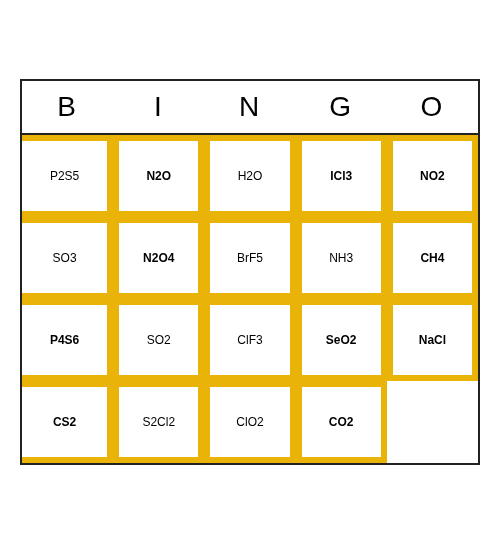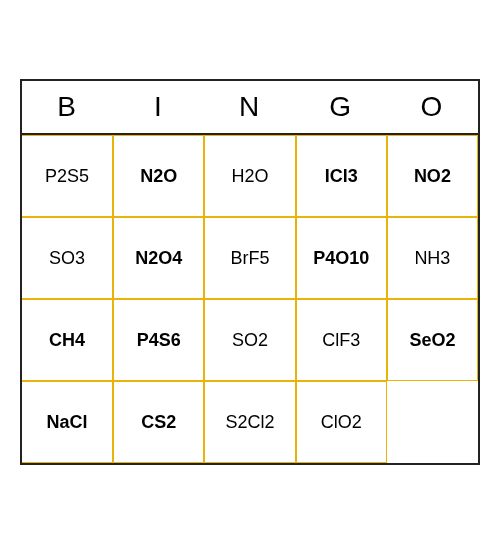--- a/index.html
+++ b/index.html
@@ -26,26 +26,26 @@
       padding: 10px 0;
       font-size: 28px;
       font-weight: normal;
       letter-spacing: 2px;
     }
     .bingo-grid {
       display: grid;
       grid-template-columns: repeat(5, 1fr);
     }
     .cell {
-      border: 1px solid #eab308;
+      border: 6px solid #eab308;
       display: flex;
       justify-content: center;
       align-items: center;
       height: 82px;
-      font-size: 18px;
+      font-size: 12px;
       text-align: center;
       padding: 4px;
     }
     .cell:nth-child(5n+1) { border-left: none; }
     .cell:nth-child(n+26) { border-bottom: none; }
     .cell.bold { font-weight: 700; }
     .cell.normal { font-weight: normal; }
     .bingo-header .header-cell:first-child { border-left: none; }
   </style>
 </head>
@@ -61,25 +61,25 @@
     </div>
   <div class="bingo-grid">
   <div class="cell normal">P2S5</div>
       <div class="cell bold">N2O</div>
       <div class="cell normal">H2O</div>
       <div class="cell bold">ICl3</div>
       <div class="cell bold">NO2</div>
       <div class="cell normal">SO3</div>
       <div class="cell bold">N2O4</div>
       <div class="cell normal">BrF5</div>
-      <div class="cell bold">P4O10</div>
       <div class="cell normal">NH3</div>
       <div class="cell bold">CH4</div>
       <div class="cell bold">P4S6</div>
       <div class="cell normal">SO2</div>
       <div class="cell normal">ClF3</div>
       <div class="cell bold">SeO2</div>
       <div class="cell bold">NaCl</div>
       <div class="cell bold">CS2</div>
       <div class="cell normal">S2Cl2</div>
       <div class="cell normal">ClO2</div>
+      <div class="cell bold">CO2</div>
     </div>
 </div>
 
 </body></html>

